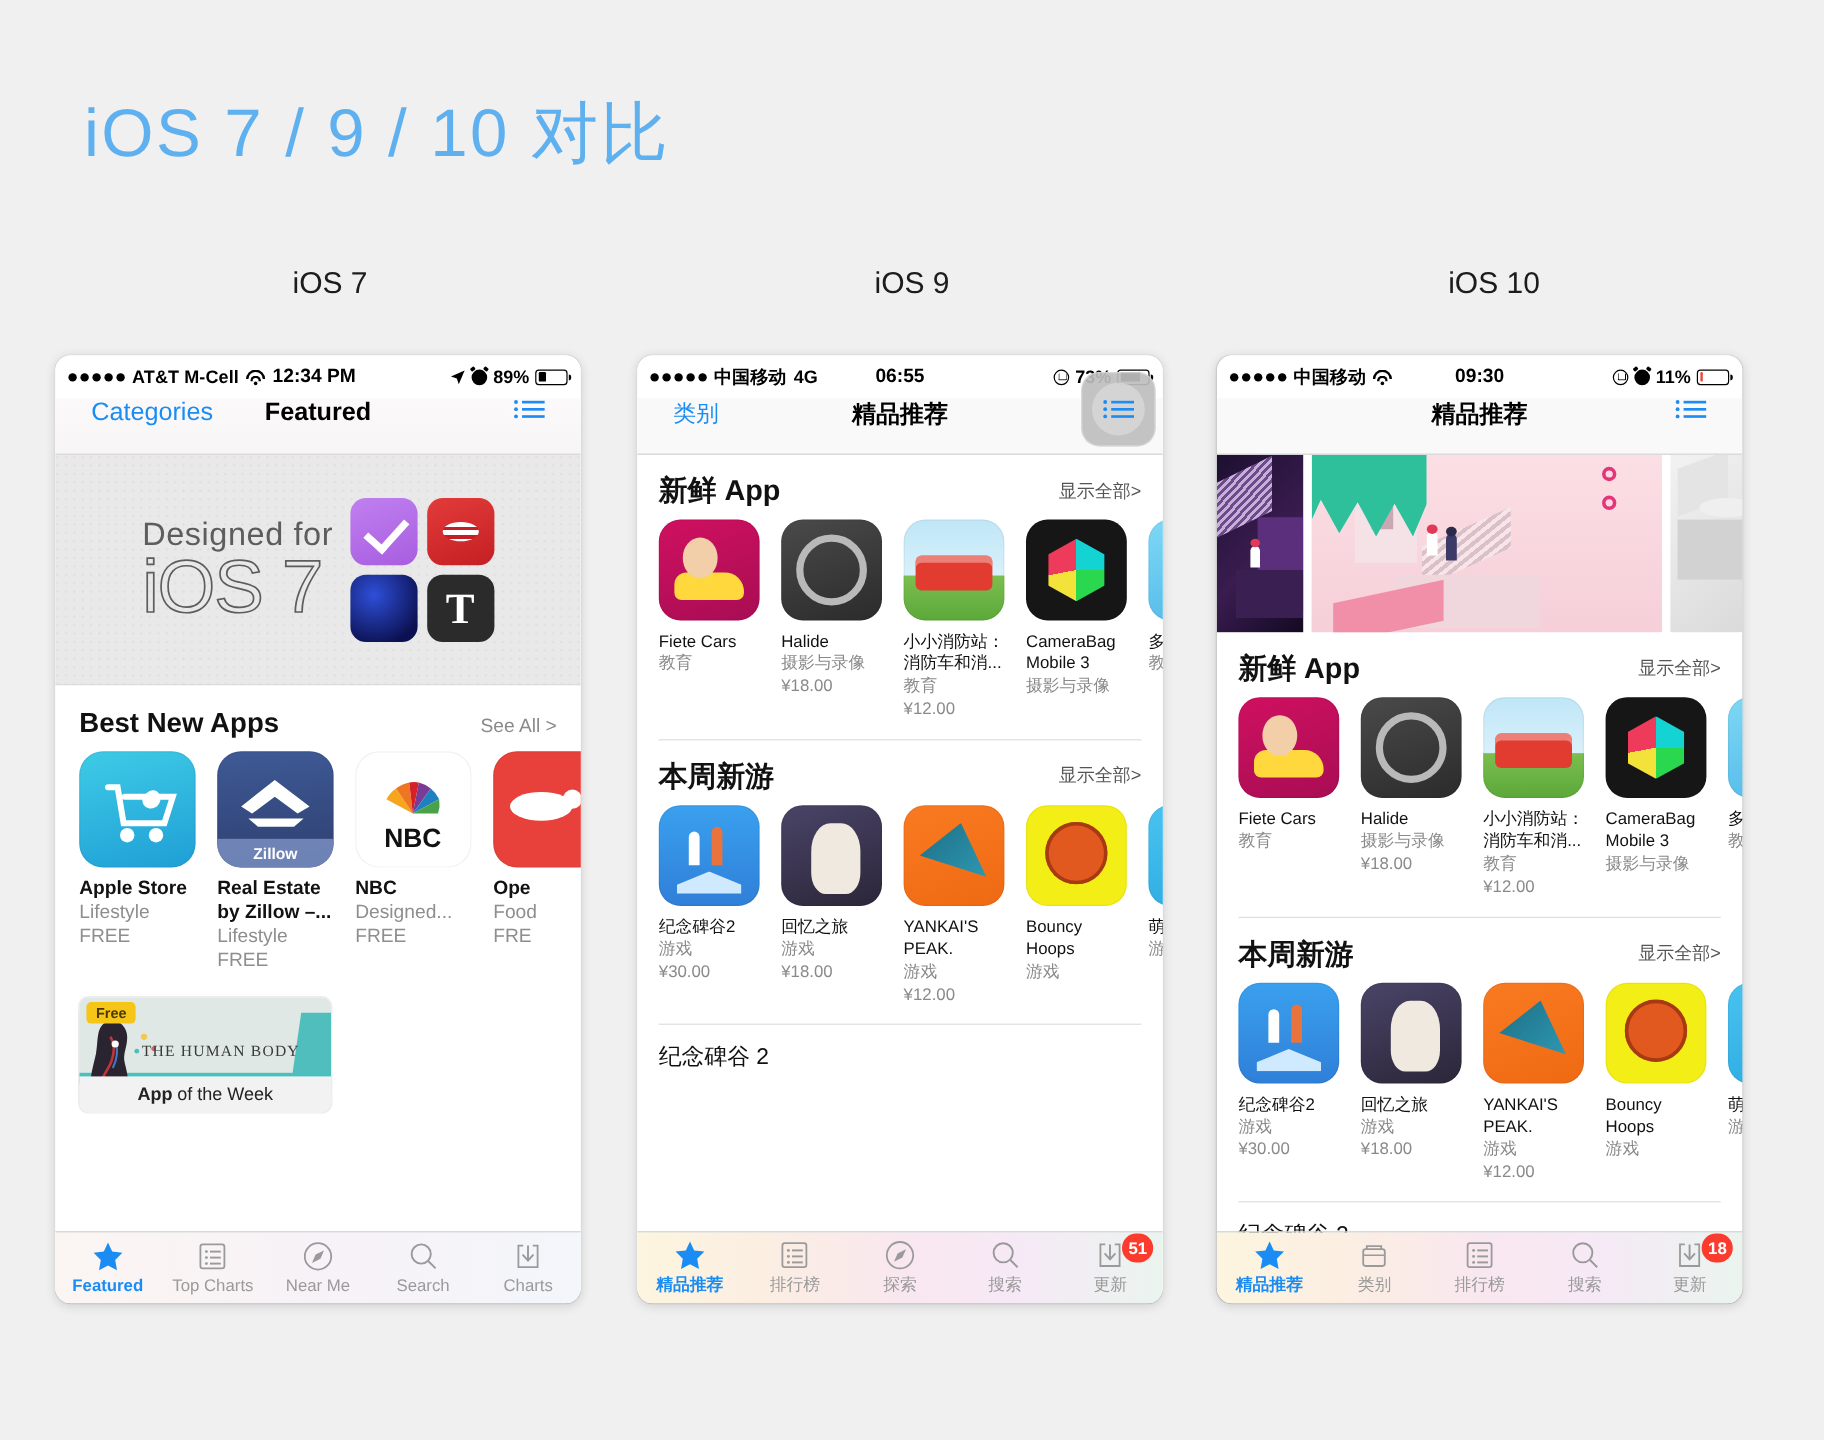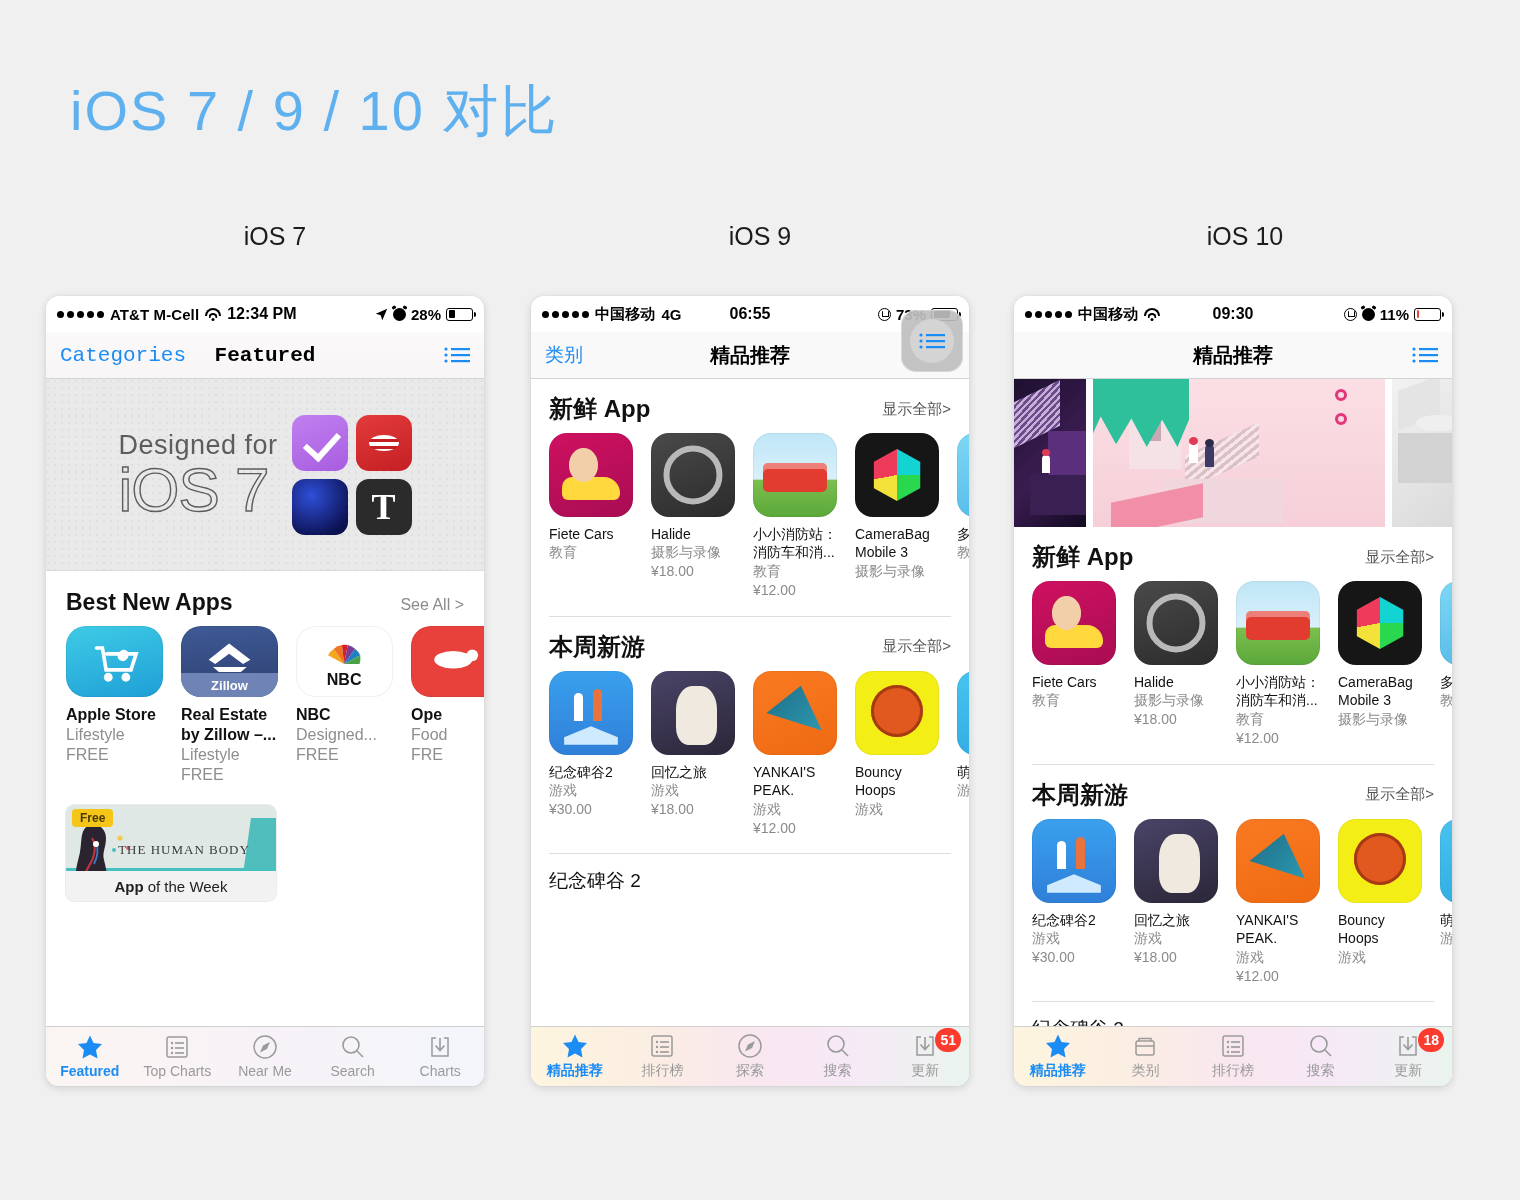--- a/index.html
+++ b/index.html
@@ -80,24 +80,23 @@
   .alarm-ico::after{ right:-1px; transform:rotate(35deg); }
   .batt-pct { font-size: 15px; font-weight: 700; }
   .battery { width: 27px; height: 13px; border:1.5px solid #000; border-radius:3px; position:relative; padding:1.5px; }
   .battery::after { content:""; position:absolute; right:-4px; top:3.5px; width:2.5px; height:5px;
     background:#000; border-radius:0 2px 2px 0; }
   .battery i { display:block; height:100%; background:#000; border-radius:1px; }
   .battery.low i { background:#f0433a; }
 
   
   .navbar {
-    height: 47px; display:flex; align-items:center; padding: 0 14px;
+    height: 47px; display:flex; padding: 0 30px;
     background: rgba(249,249,249,.96); border-bottom: 1px solid #d3d3d3;
     position: relative;
-    font-family: Liberation Mono, monospace;
   }
   .nav-left { font-size: 19px; color:#1b8cf3; z-index:2; }
   .nav-title {
     position:absolute; left:0; right:0; text-align:center;
     font-size: 20px; font-weight:700; color:#000; pointer-events:none;
   }
   .nav-right { margin-left:auto; z-index:2; }
   .list-ico { width:26px; height:18px; display:block; }
 
   
@@ -145,21 +144,21 @@
      background: repeating-linear-gradient(#fff 0 4px, #c41f23 4px 7px); }
   .hi.c { background: radial-gradient(circle at 35% 30%, #2f4fd8, #0b1050 80%); }
   .hi.d { background:#2b2b2b; font-family:"Liberation Serif", serif; font-size:36px; font-weight:700; }
 
   .sec-head { display:flex; align-items:baseline; padding: 18px 20px 4px; }
   .sec-title { font-size:23px; font-weight:700; color:#111; }
   .sec-more { margin-left:auto; font-size:16px; color:#8a8a8a; }
 
   .apps-row { display:flex; gap:18px; padding: 6px 20px 0; }
   .app { width: 97px; flex:0 0 auto; }
-  .app-icon { width:97px; height:71px; border-radius:20px; overflow:hidden;
+  .app-icon { width:97px; height:97px; border-radius:20px; overflow:hidden;
               box-shadow: inset 0 0 0 1px rgba(0,0,0,.06); position:relative; }
   .app-name { font-size:16px; font-weight:700; color:#111; margin-top:8px; line-height:1.25; }
   .app-cat  { font-size:16px; color:#8e8e8e; line-height:1.25; }
   .app-price{ font-size:16px; color:#8e8e8e; line-height:1.25; }
 
   .promo-row { display:flex; gap:14px; padding: 20px 20px 0; }
   .promo { width:210px; height:96px; border-radius:8px; overflow:hidden; position:relative;
            box-shadow: 0 0 0 1px rgba(0,0,0,.08); flex:0 0 auto; }
   .promo .capt { position:absolute; left:0; right:0; bottom:0; height:30px; background:#f2f2f2;
            display:flex; align-items:center; justify-content:center; font-size:15px; color:#222; }
@@ -289,21 +288,21 @@
               <s class="b"></s>
               <s class="c"></s>
             </span>
         <span class="sb-time" style="font-size:16px;font-weight:700">12:34 PM</span>
       </div>
       <div class="sb-right">
         <svg class="loc-ico" viewBox="0 0 16 16">
               <path d="M15 1 1 7l6 2 2 6z" fill="#000"></path>
             </svg>
         <span class="alarm-ico"></span>
-        <span class="batt-pct">28%</span>
+        <span class="batt-pct">89%</span>
         <span class="battery">
               <i style="width:28%"></i>
             </span>
       </div>
     </div>
 
     <div class="navbar ios7">
       <span class="nav-left">Categories</span>
       <span class="nav-title">Featured</span>
       <span class="nav-right">

